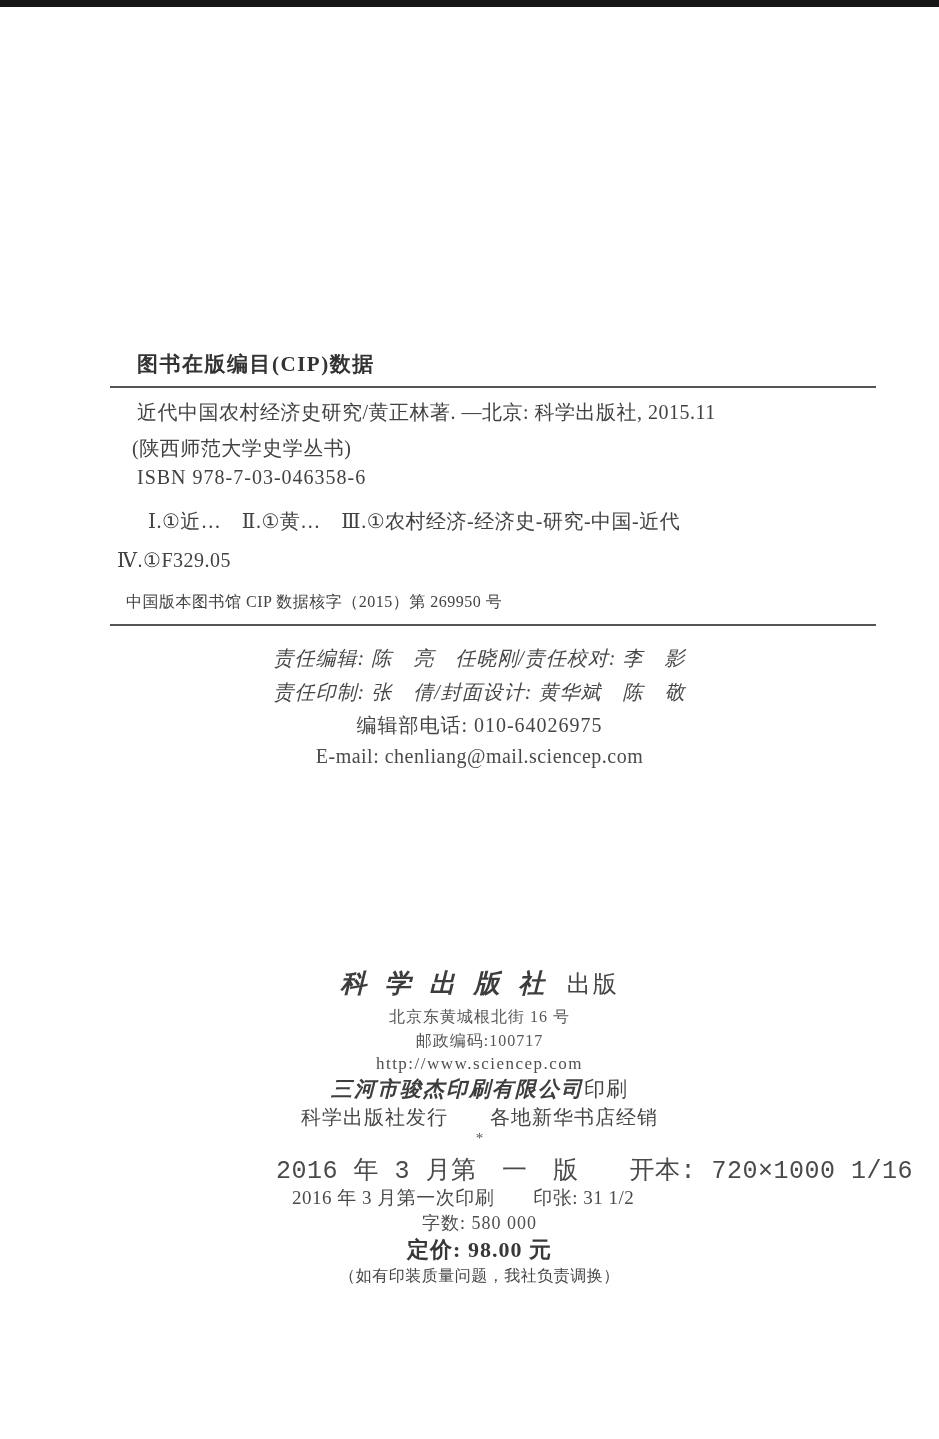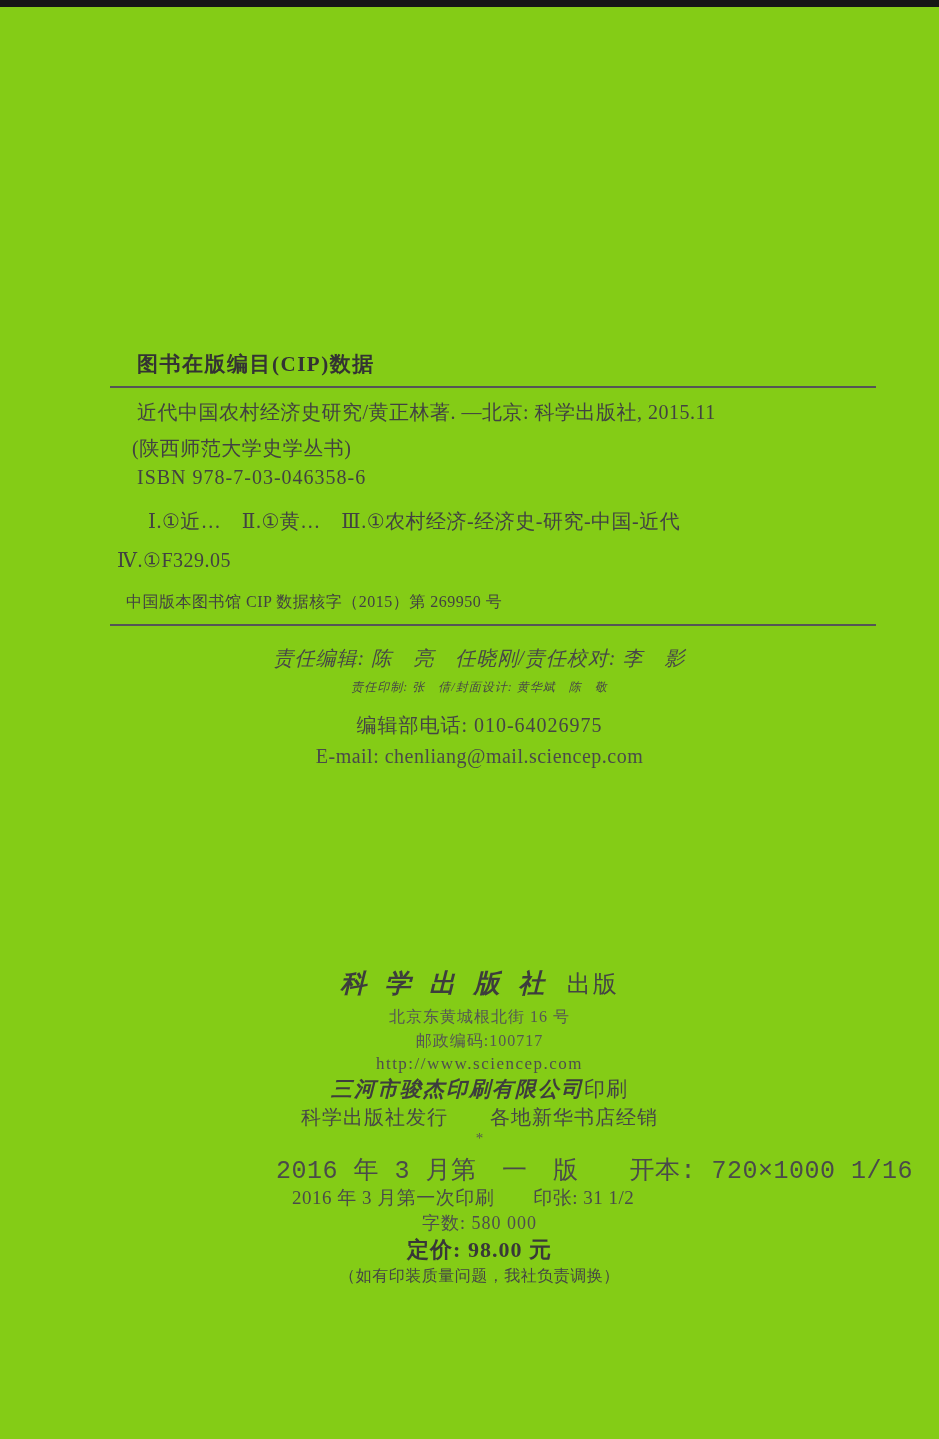--- a/index.html
+++ b/index.html
@@ -2,21 +2,21 @@
 <html><head>
 <meta charset="utf-8">
 <style>
   * { margin: 0; padding: 0; box-sizing: border-box; }
   html, body { background: #e8e8e8; }
   .page {
     position: relative;
     width: 939px;
     height: 1439px;
     margin: 0 auto;
-    background: #84cc16;
+    background: #ffffff;
     overflow: hidden;
     font-family: "Liberation Serif", "DejaVu Serif", serif;
     color: #424242;
   }
   .topbar {
     position: absolute;
     left: 0; top: 0;
     width: 100%; height: 7px;
     background: #161616;
   }
@@ -43,21 +43,21 @@
   .cip-record  { left: 126px; top: 592px; font-size: 16px; letter-spacing: 0.5px; }
 
   
   .center-col {
     position: absolute;
     left: 20px; right: 0;
     text-align: center;
   }
 
   .credit-1 { top: 645px; font-size: 20px; font-style: italic; letter-spacing: 1px; color: #474747; }
-  .credit-2 { top: 679px; font-size: 12px; font-style: italic; letter-spacing: 1px; color: #474747; }
+  .credit-2 { top: 679px; font-size: 20px; font-style: italic; letter-spacing: 1px; color: #474747; }
   .credit-phone { top: 712px; font-size: 20px; letter-spacing: 1px; color: #454545; }
   .credit-email { top: 745px; font-size: 20px; letter-spacing: 0.5px; color: #4a4a4a; }
 
   
   .pub-line { top: 966px; font-size: 26px; }
   .pub-name { font-weight: bold; font-style: italic; letter-spacing: 6px; color: #3d3d3d; }
   .pub-suffix { font-size: 24px; color: #444; margin-left: 10px; letter-spacing: 2px; text-align: right; }
   .pub-address  { top: 1007px; font-size: 16px; color: #555; letter-spacing: 1px; }
   .pub-postcode { top: 1031px; font-size: 16px; color: #555; letter-spacing: 1px; }
   .pub-url      { top: 1054px; font-size: 17px; color: #4e4e4e; letter-spacing: 1.5px; }

